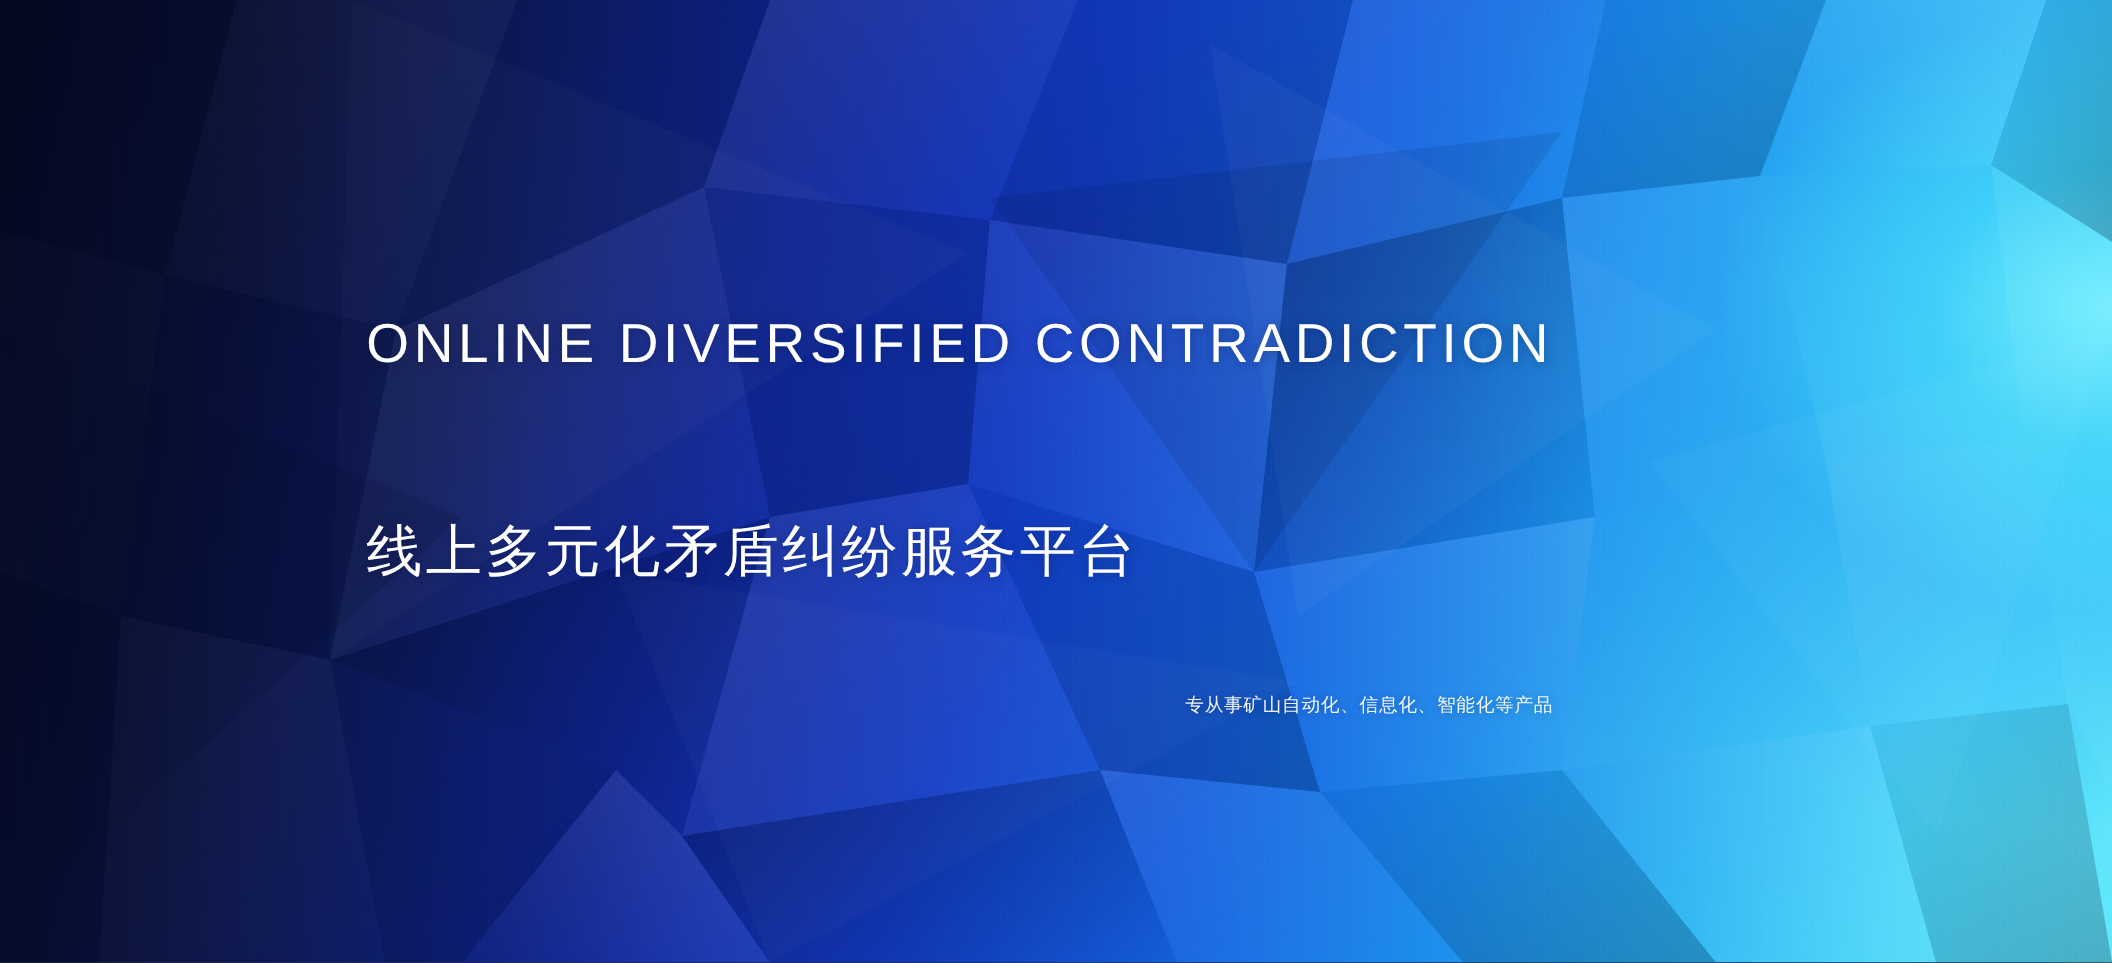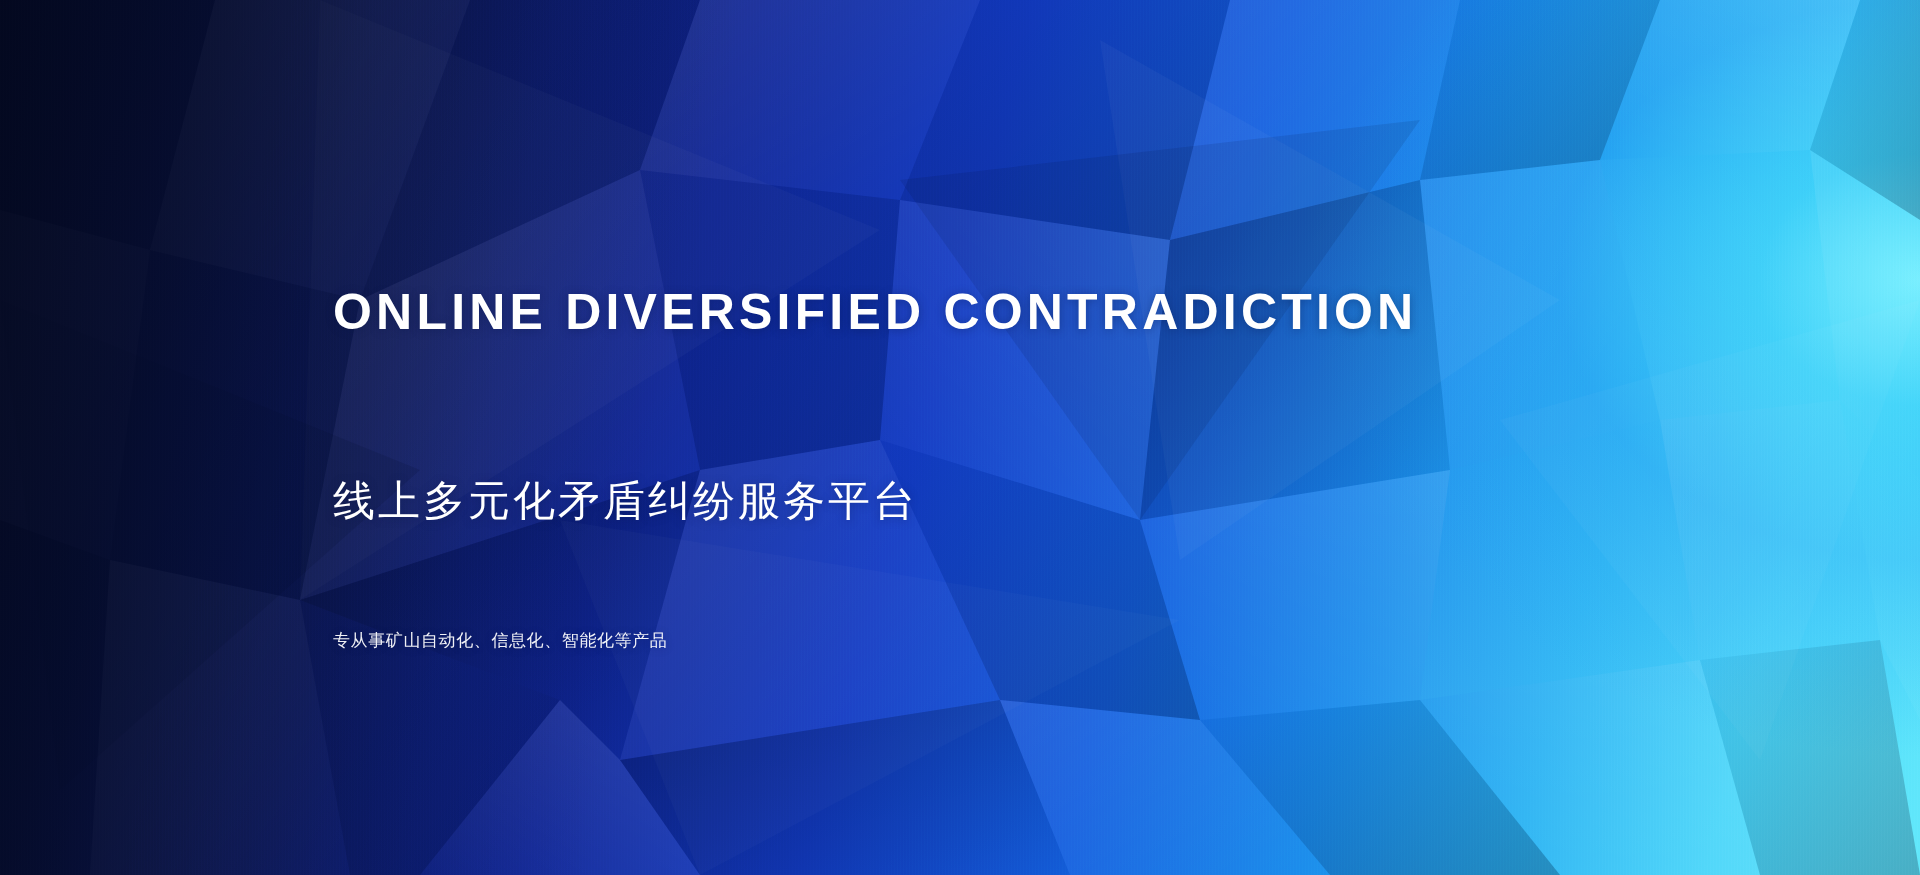--- a/index.html
+++ b/index.html
@@ -79,50 +79,50 @@
     position: absolute;
     left: 333px;
     top: 167px;
     z-index: 6;
     color: #ffffff;
   }
 
   .title-en {
     font-size: 50px;
     line-height: 58px;
-    font-weight: 700;
+    font-weight: 400;
     letter-spacing: 4.2px;
     color: #ffffff;
     white-space: pre;
     text-shadow: 0 1px 10px rgba(0,20,70,0.35);
   }
   .title-en-line { display: block; }
 
   .title-cn {
     margin-top: 20px;
-    font-size: 42px;
+    font-size: 51px;
     line-height: 48px;
     font-weight: 400;
     letter-spacing: 3px;
     color: #ffffff;
     white-space: pre;
     text-shadow: 0 1px 10px rgba(0,20,70,0.35);
   }
 
   .desc {
     margin-top: 31px;
     font-size: 17px;
     line-height: 34px;
     font-weight: 400;
     letter-spacing: 0.6px;
     color: rgba(255,255,255,0.94);
     white-space: pre;
     text-shadow: 0 1px 8px rgba(0,20,70,0.30);
   }
-  .desc-line { display: block; }
+  .desc-line { display: block; text-align: right; }
 </style>
 </head>
 <body>
 
 <div class="hero-banner">
 
   <svg class="facets" viewBox="0 0 1920 875" preserveAspectRatio="none" aria-hidden="true">
     <defs>
       <linearGradient id="lg-lt" x1="0" y1="0" x2="1" y2="1">
         <stop offset="0%" stop-color="#ffffff" stop-opacity="0.085"></stop>

